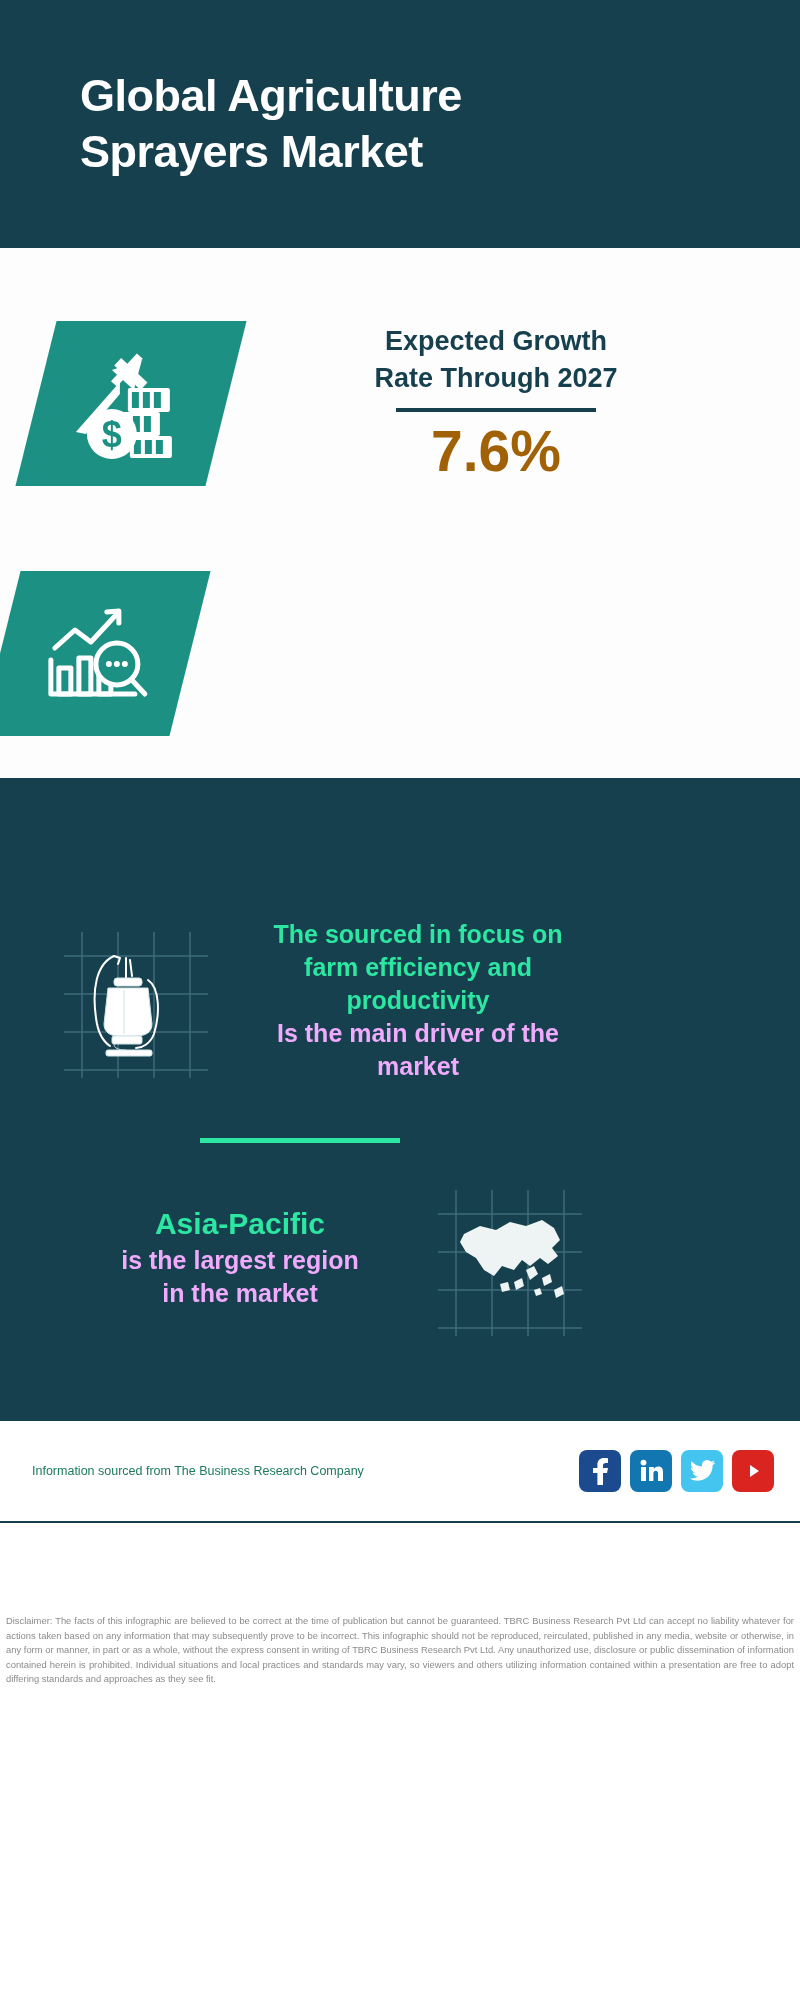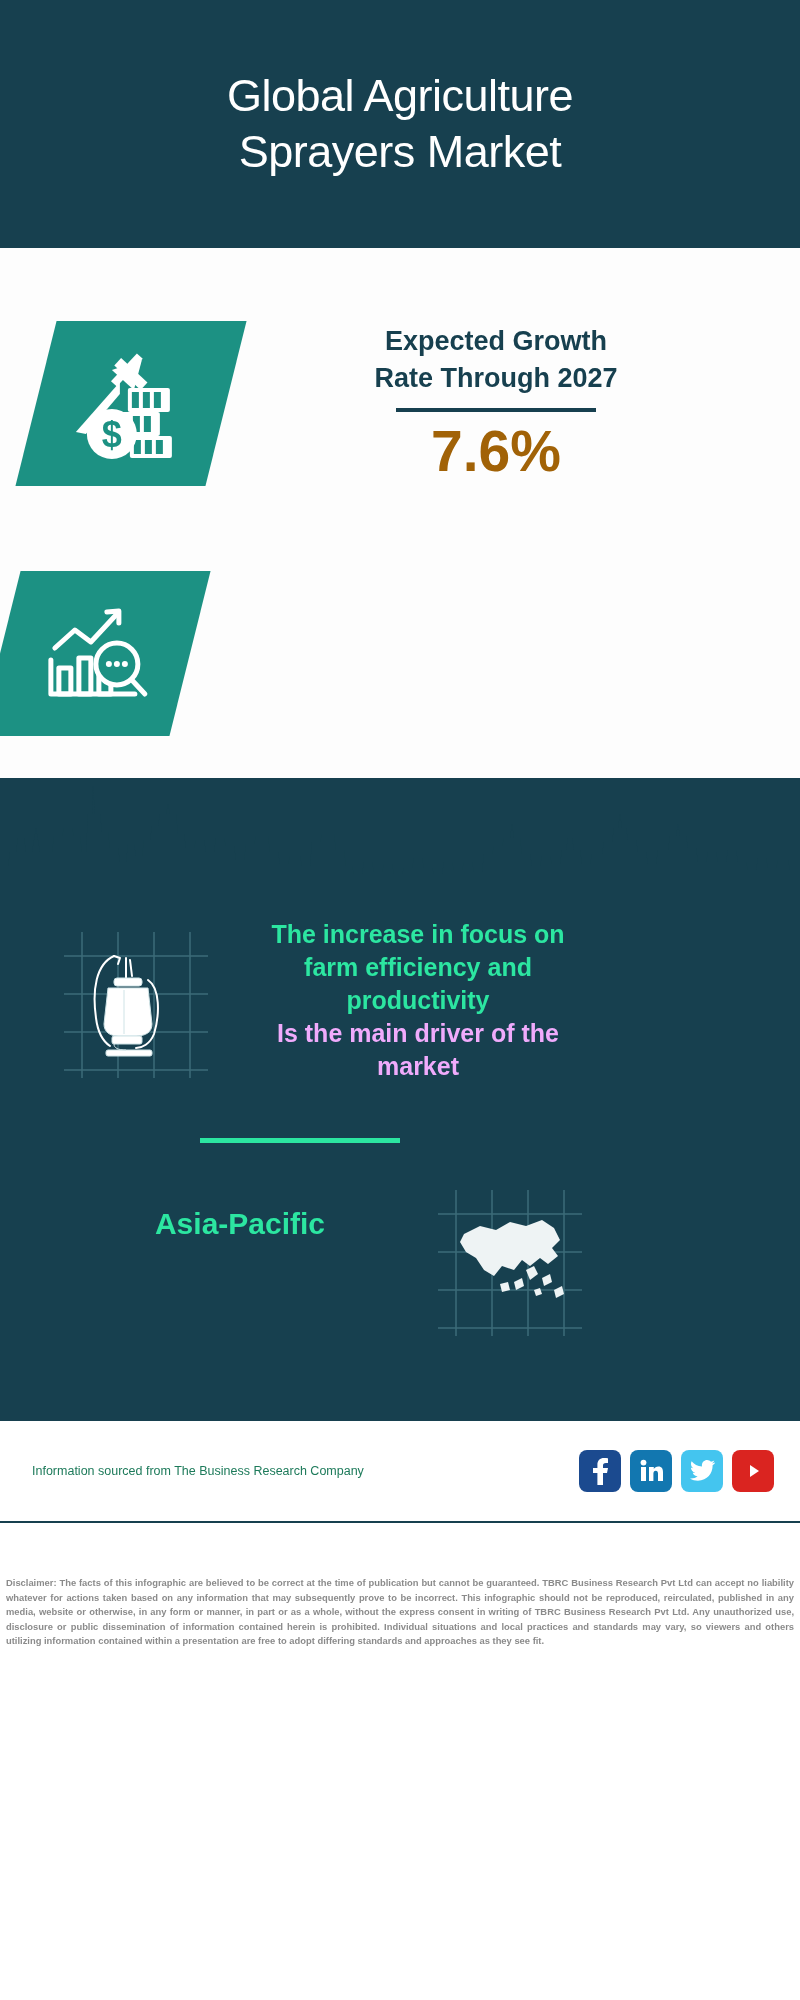--- a/index.html
+++ b/index.html
@@ -25,23 +25,23 @@
     left: 0; top: 0;
     width: 800px; height: 248px;
     background: #17404f;
     display: flex;
     align-items: center;
     justify-content: center;
   }
   .header-title {
     color: #ffffff;
     font-size: 45px;
-    font-weight: normal;
+    font-weight: bold;
     line-height: 1.25;
-    text-align: center;
+    text-align: left;
     letter-spacing: -0.5px;
     width: 640px;
     white-space: pre-line;
   }
 
   
   .stats {
     position: absolute;
     left: 0; top: 248px;
     width: 800px; height: 530px;
@@ -184,29 +184,28 @@
     align-items: center;
     justify-content: center;
   }
   .soc-fb { background: #1b4a8f; }
   .soc-li { background: #1277b0; }
   .soc-tw { background: #44c5ef; }
   .soc-yt { background: #da2420; }
 
   .disclaimer {
     position: absolute;
-    left: 0; top: 1570px;
+    left: 0; top: 1608px;
     width: 800px;
     padding: 6px 6px 0 6px;
     box-sizing: border-box;
     color: #8b8b8b;
     font-size: 9.4px;
     line-height: 1.55;
     text-align: justify;
-    font-weight: bold;
   }
 </style>
 </head>
 <body>
 
 <div class="page">
 
   <div class="header">
     <div class="header-title">Global Agriculture
 Sprayers Market</div>
@@ -309,31 +308,33 @@
           <rect x="50" y="122" width="46" height="6" rx="2"></rect>
         </g>
         <g stroke="#cfe3e6" stroke-width="1" fill="none">
           <line x1="68" y1="62" x2="68" y2="106"></line>
           <path d="M58 116 C58 120 62 122 70 122"></path>
         </g>
       </svg>
     </div>
 
     <div class="insight" style="left:218px; top:140px; width:400px;">
-      <div class="insight-hi">The increase in focus on
+      <div class="insight-hi">The sourced in focus on
 farm efficiency and
 productivity</div>
       <div class="insight-sub">Is the main driver of the
 market</div>
     </div>
 
     <div class="mint-rule" style="left:200px; top:360px;"></div>
 
     <div class="insight" style="left:44px; top:426px; width:392px;">
       <div class="insight-hi" style="font-size:30px;">Asia-Pacific</div>
+      <div class="insight-sub">is the largest region
+in the market</div>
     </div>
 
     <div class="grid-panel" style="left:430px; top:408px;">
       <svg width="160" height="150" viewBox="0 0 160 150">
         <g stroke="#3d6b78" stroke-width="1.5">
           <line x1="8" y1="28" x2="152" y2="28"></line>
             <line x1="8" y1="66" x2="152" y2="66"></line>
           <line x1="8" y1="104" x2="152" y2="104"></line>
             <line x1="8" y1="142" x2="152" y2="142"></line>
           <line x1="26" y1="4" x2="26" y2="150"></line>

